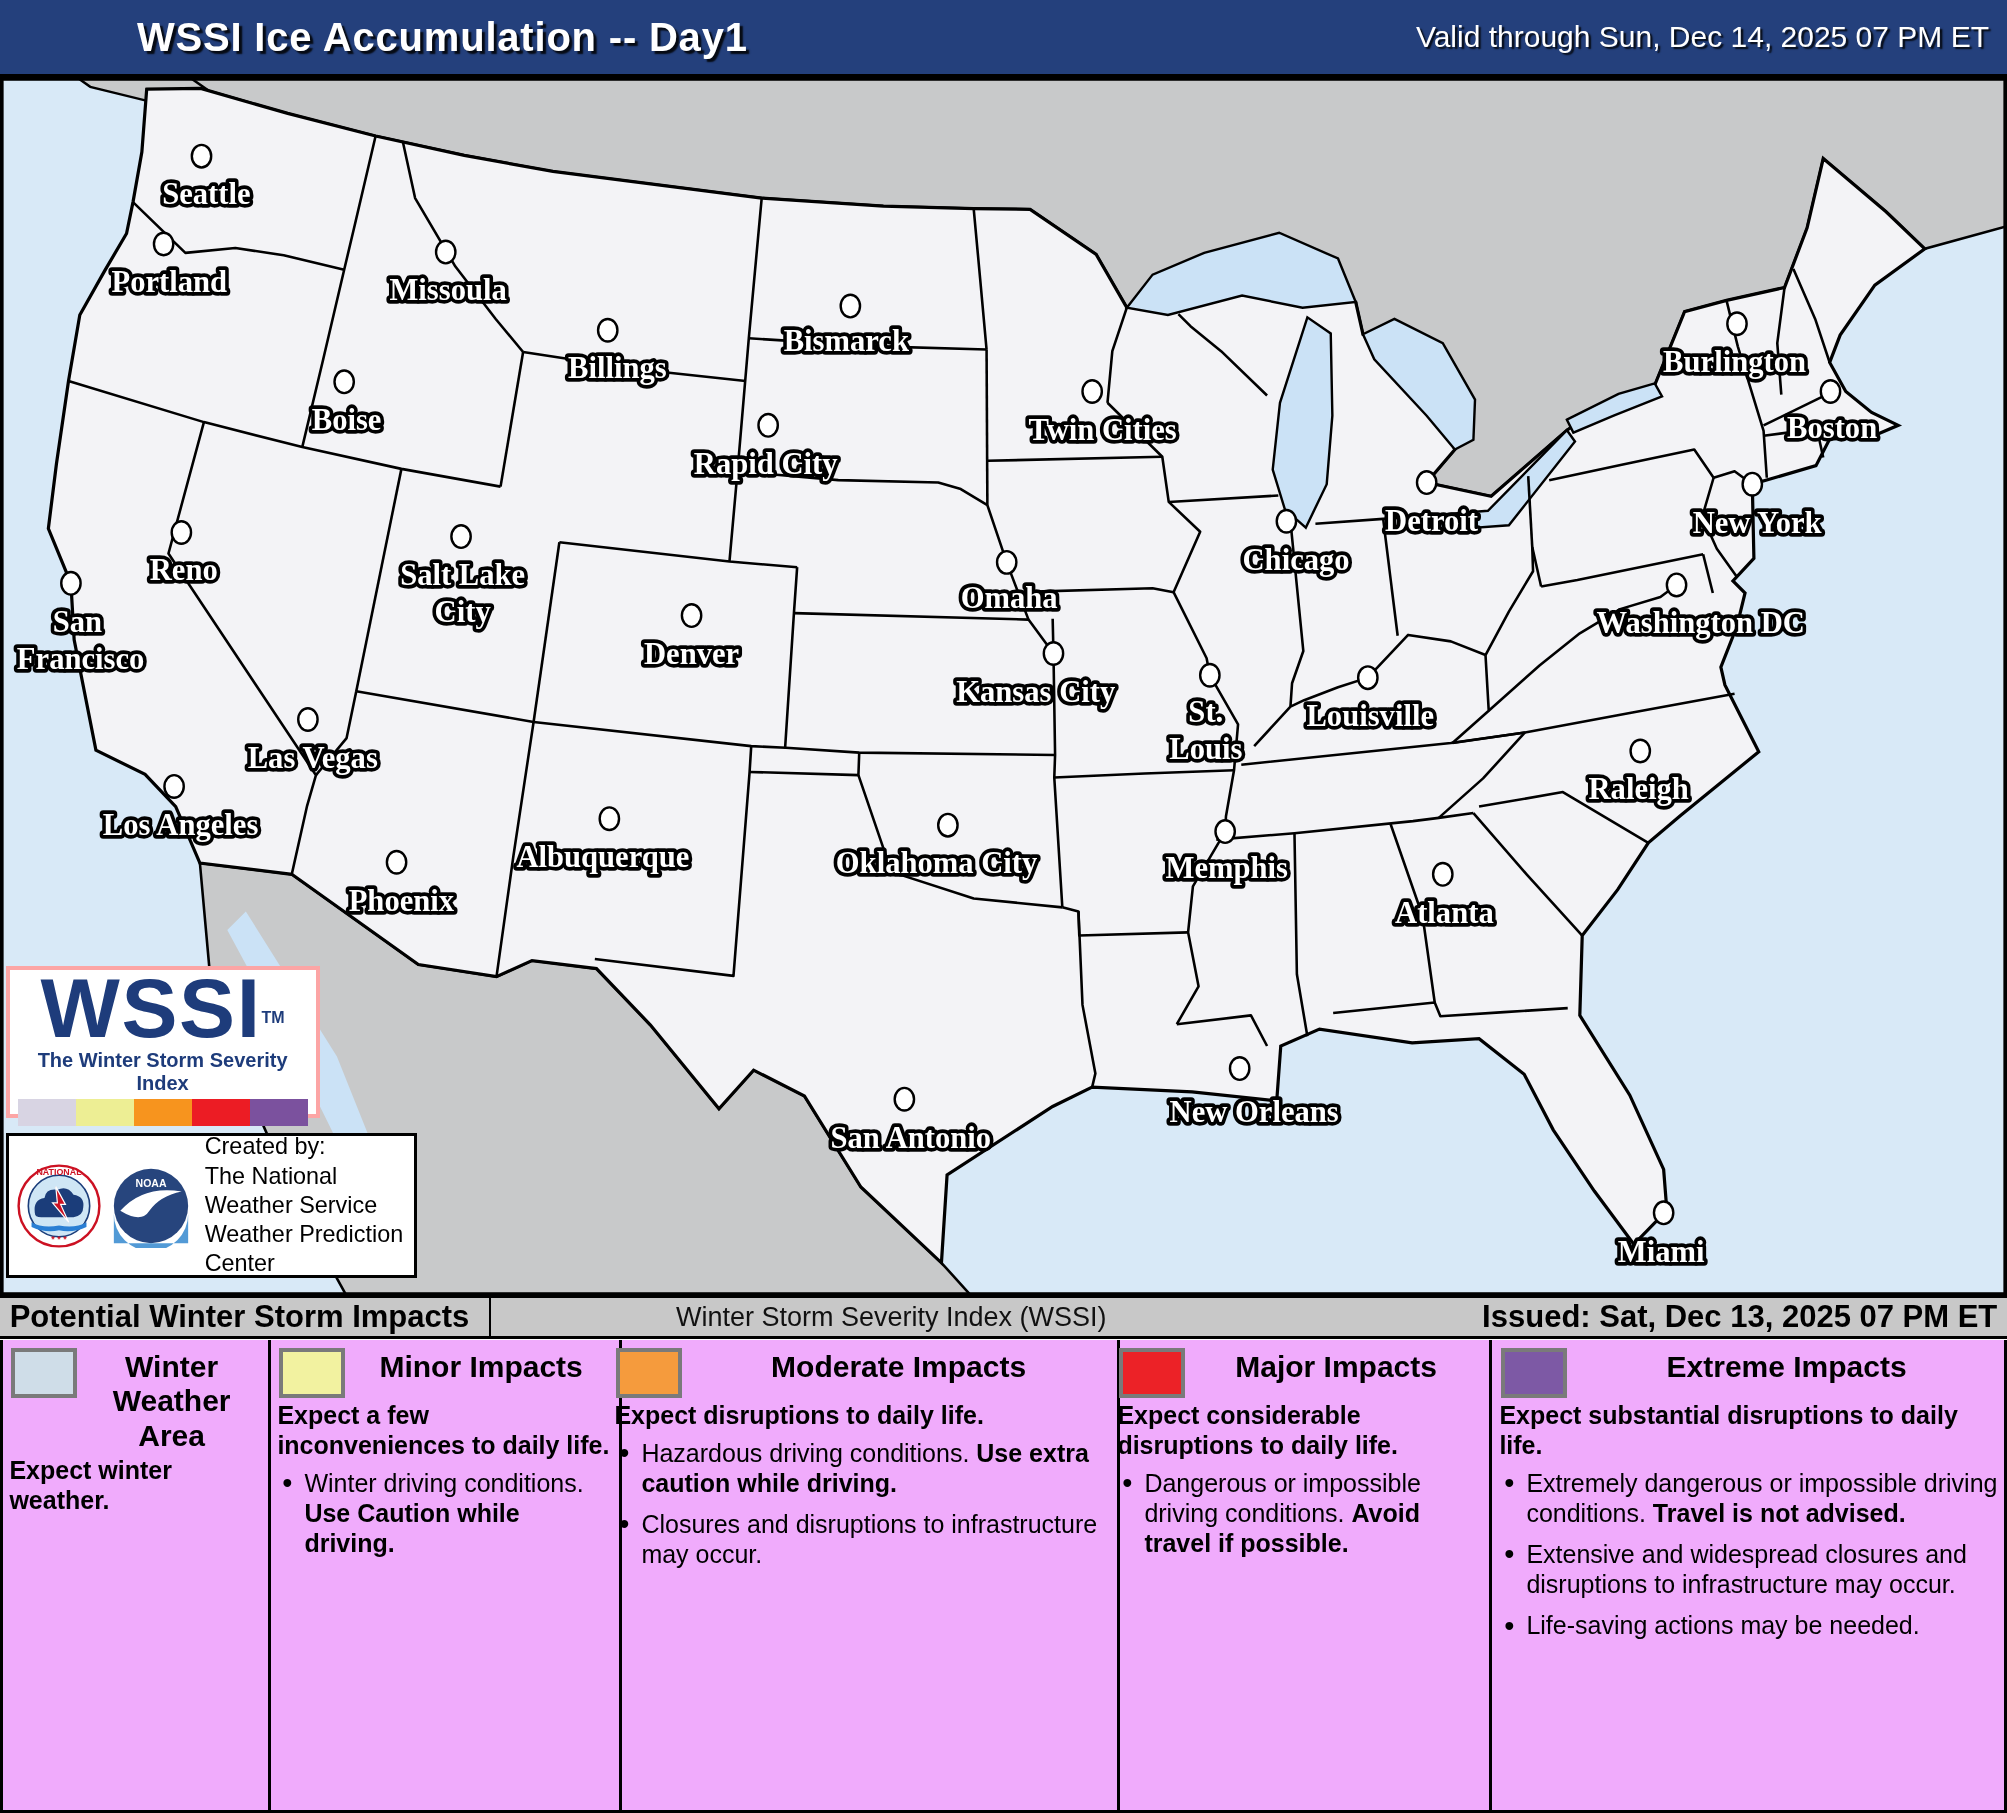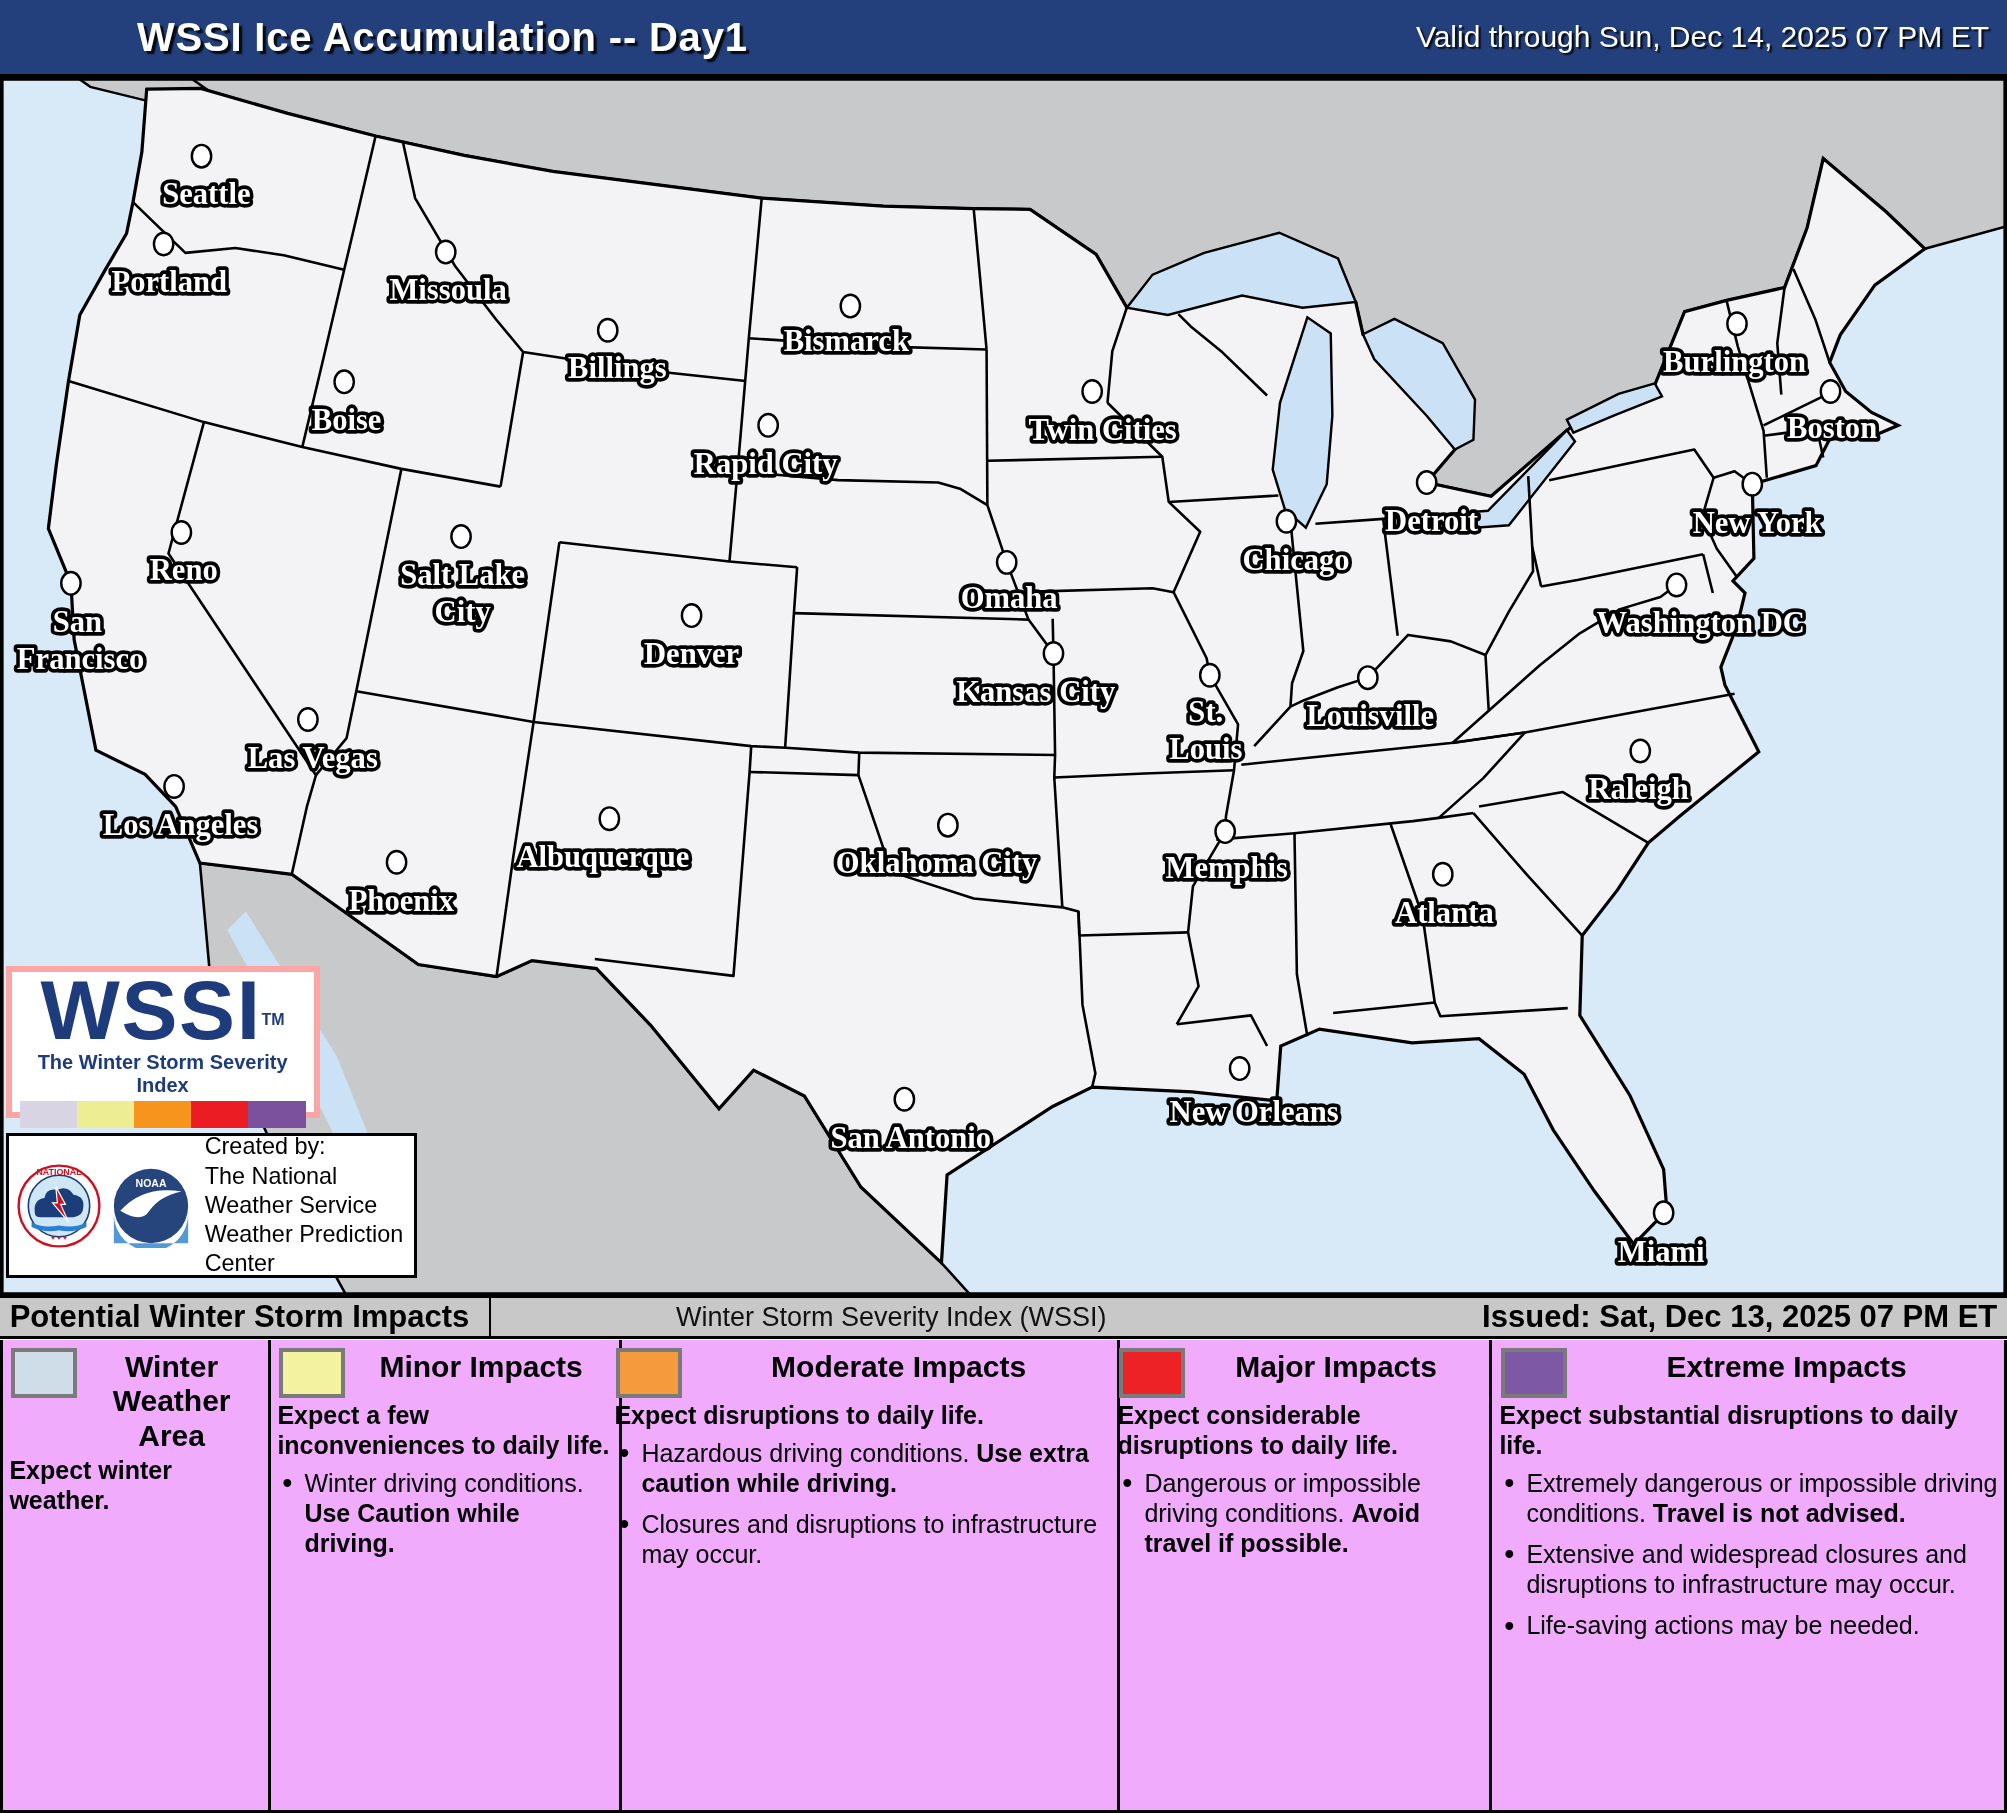--- a/index.html
+++ b/index.html
@@ -13,21 +13,21 @@
   #header .valid{color:#fff;font-size:30px;margin-left:auto;margin-right:18px;
                  text-shadow:2.4px 2.4px 1.6px rgba(0,0,0,.85);}
   
   #maparea{position:absolute;left:0;top:77px;width:2007px;height:1219px;}
   svg{display:block;}
   .city-label{font:700 38px "Liberation Serif",serif;fill:#fff;stroke:#000;stroke-width:9px;
               paint-order:stroke;stroke-linejoin:round;text-anchor:middle;}
   .city-marker{fill:#fff;stroke:#000;stroke-width:3px;}
   
   #wssibox{position:absolute;left:5.6px;top:889px;width:314px;height:152px;background:#fff;
-           border:6px solid #fca5a5;box-sizing:border-box;text-align:center;}
+           border:4px solid #fca5a5;box-sizing:border-box;text-align:center;}
   #wssibox .big{font-weight:bold;color:#1E3C7B;font-size:84px;line-height:77px;letter-spacing:1.6px;}
   #wssibox .tm{font-size:16px;vertical-align:14.5px;color:#1E3C7B;font-weight:bold;}
   #wssibox .sub{font-weight:bold;color:#1E3C7B;font-size:20px;margin-top:1.6px;}
   #wssibox .bar{display:flex;height:27px;margin:4.8px 8px 0 8px;}
   #wssibox .bar div{flex:1;}
   
   #createdbox{position:absolute;left:6.4px;top:1056px;width:411px;height:145px;background:#fff;
               border:3.2px solid #000;box-sizing:border-box;display:flex;align-items:center;}
   #createdbox .logos{display:flex;align-items:flex-start;margin-left:8px;}
   #createdbox .txt{margin-left:11.3px;font-size:23.4px;color:#000;line-height:1.25;}

